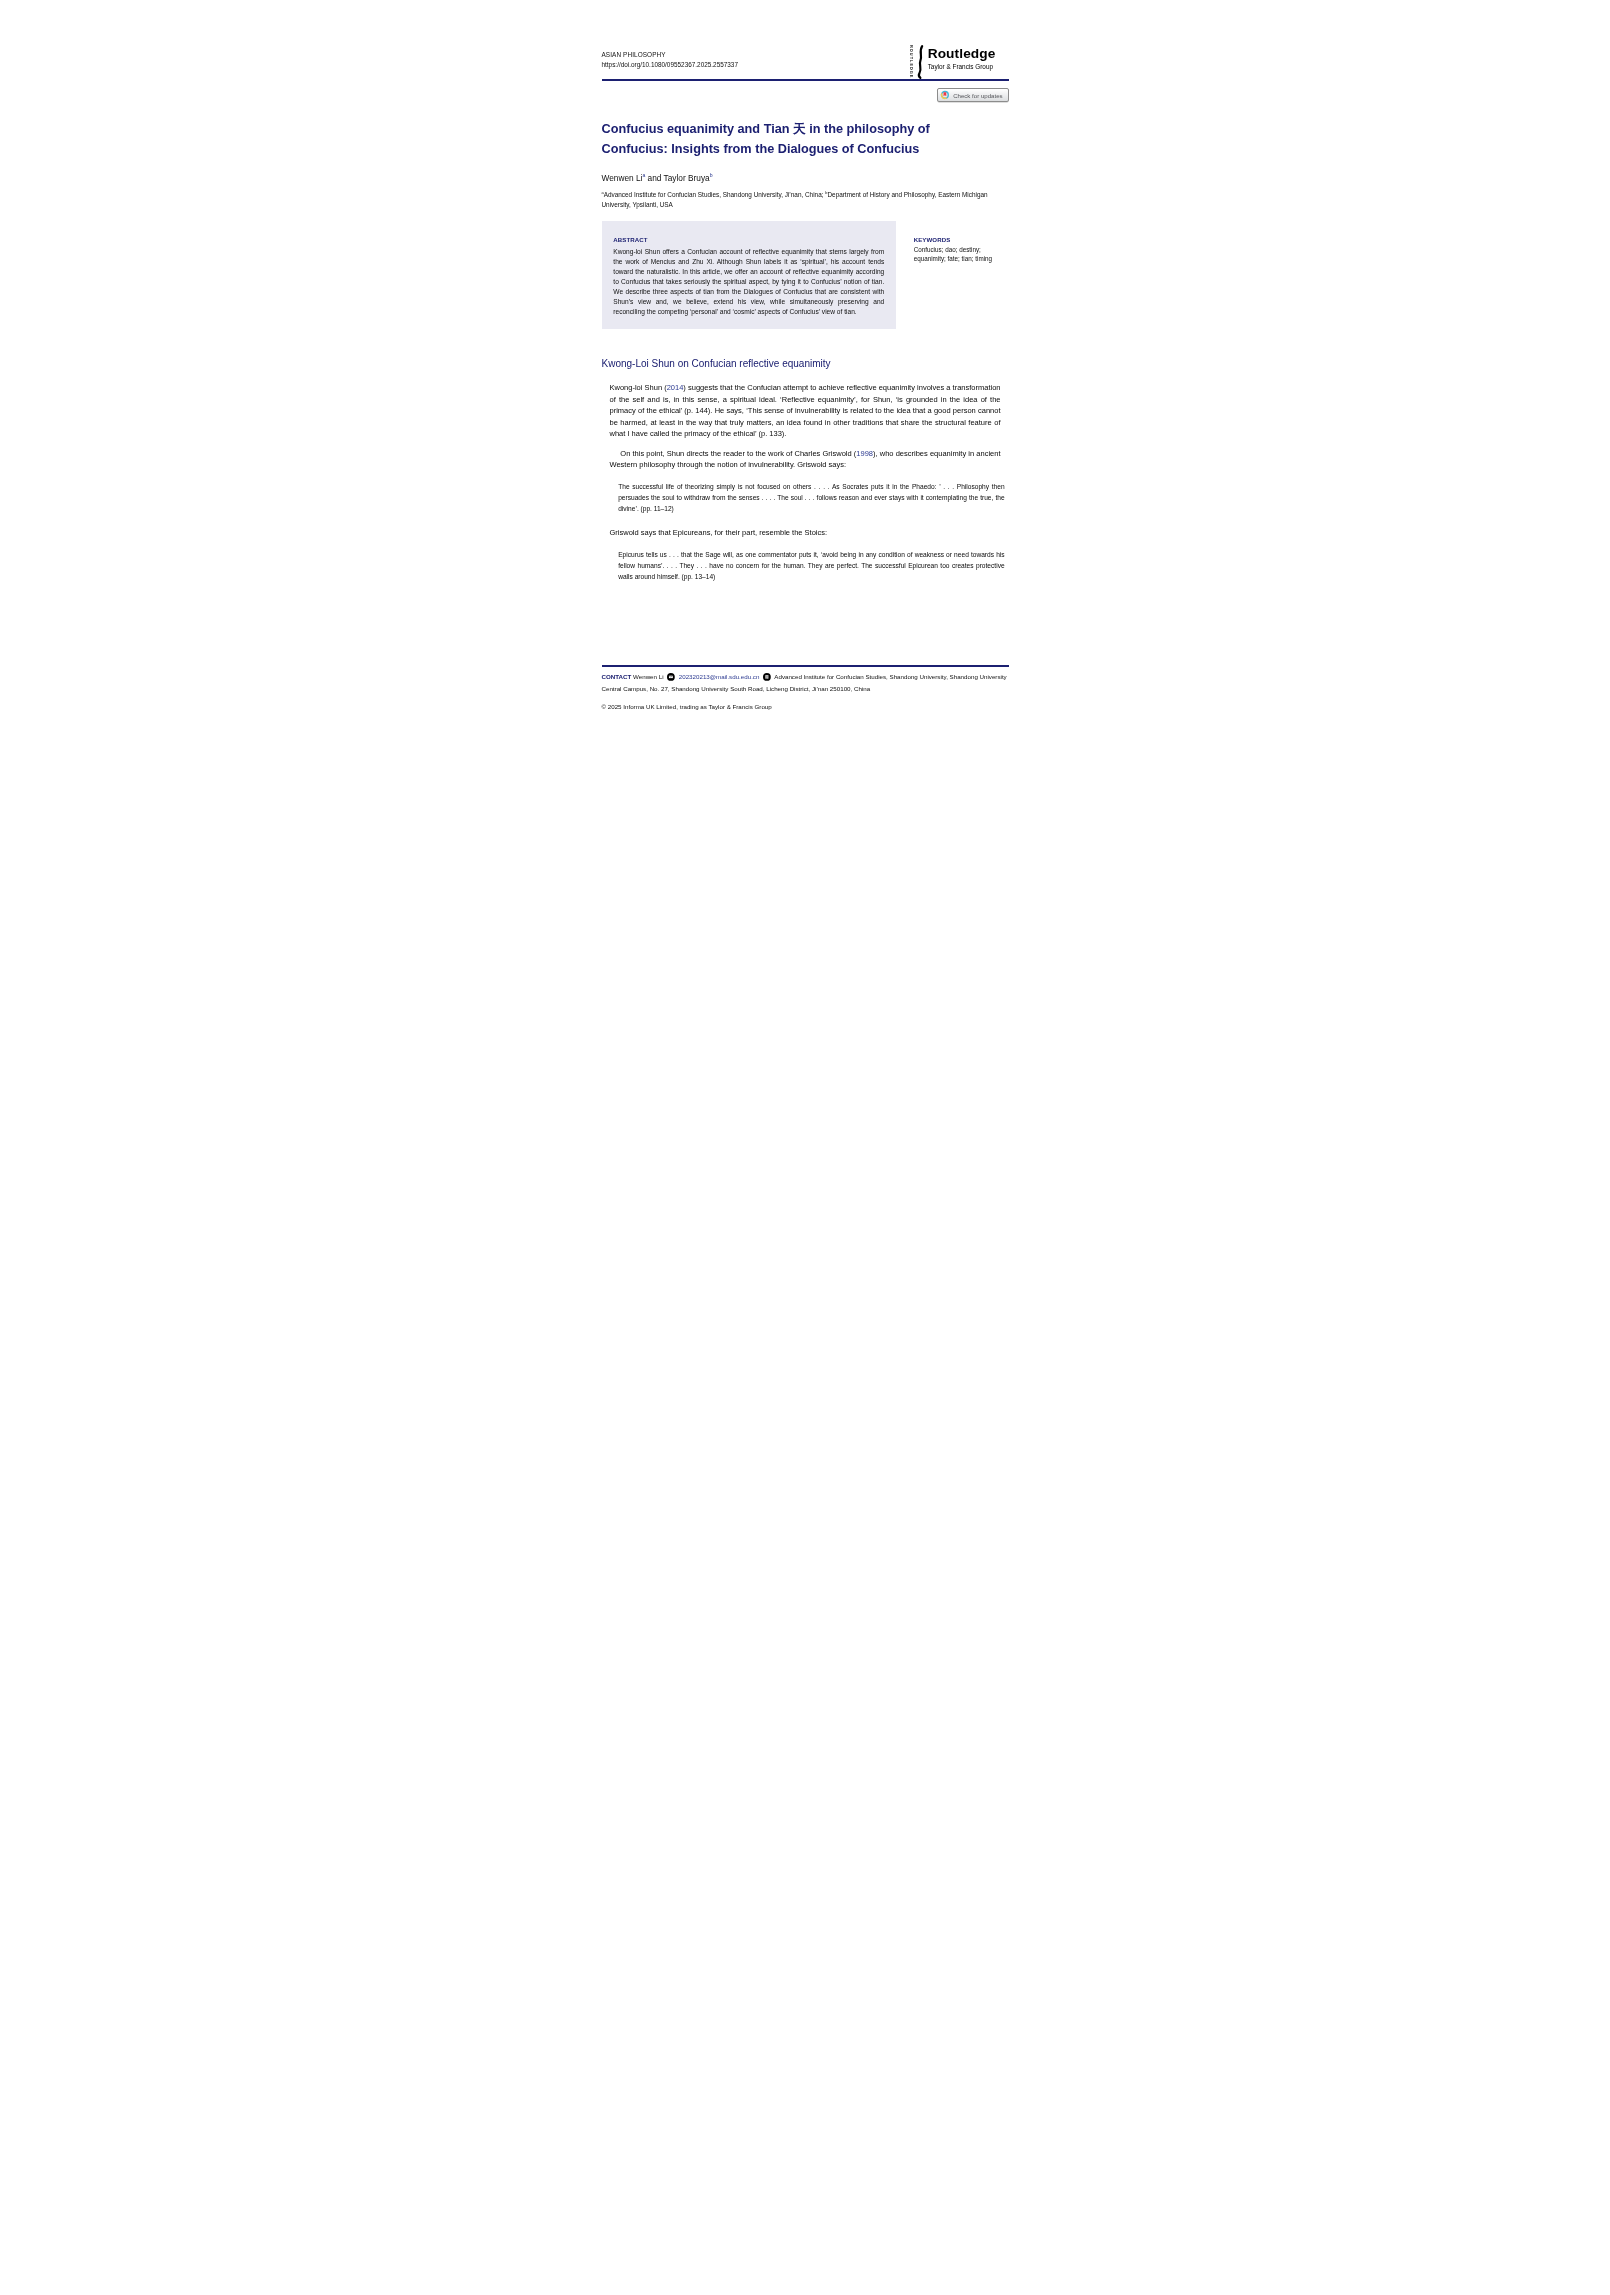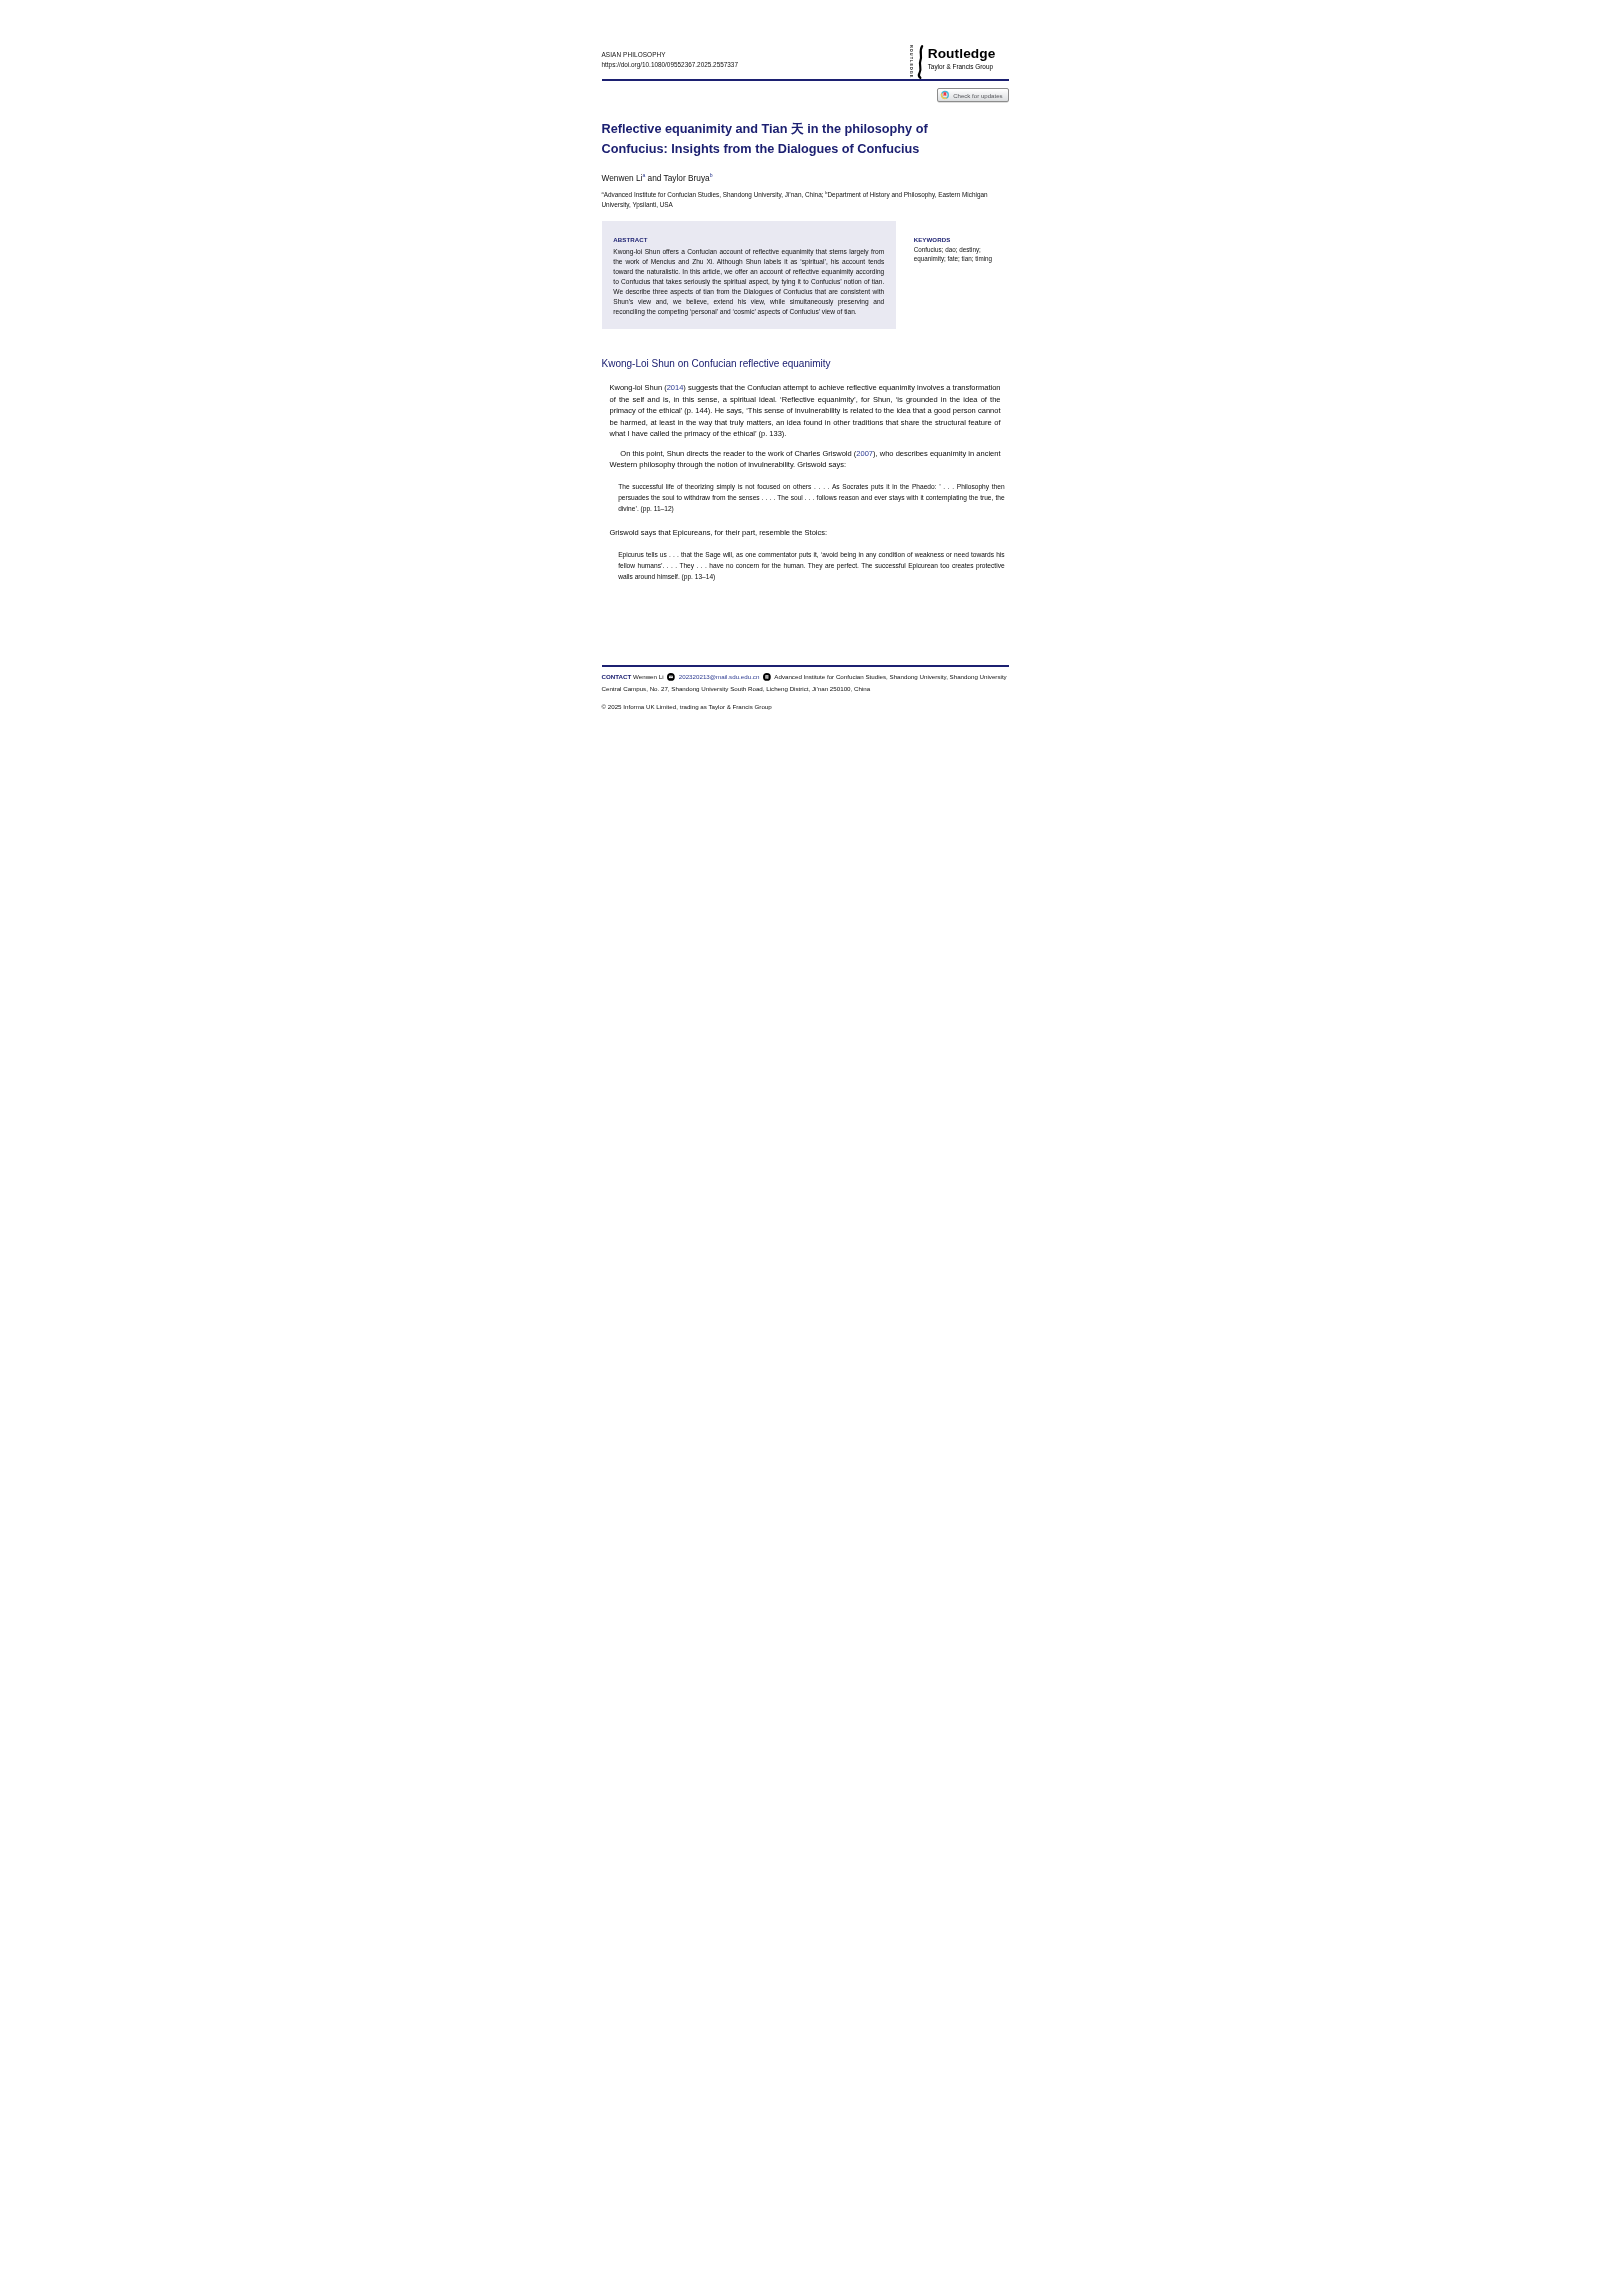--- a/index.html
+++ b/index.html
@@ -93,38 +93,38 @@
           <svg width="9.8" height="9.8" viewBox="0 0 24 24" aria-hidden="true">
             <circle cx="12" cy="12" r="8.2" fill="none" stroke="#41b6d9" stroke-width="3.6"></circle>
             <circle cx="12" cy="12" r="8.2" fill="none" stroke="#f4c952" stroke-width="3.6" stroke-dasharray="20.6 31" transform="rotate(60 12 12)"></circle>
             <path d="M8.6 5.6h6.8v10l-3.4-2.8-3.4 2.8z" fill="#ec3a47"></path>
           </svg>
         </span>
         <span>Check for updates</span>
       </div>
     </div>
 
-    <h1 class="title"><span>Reflective equanimity and </span><span class="seg-i">Tian</span><span> 天 in the philosophy of Confucius: Insights from the </span><span class="seg-i">Dialogues of Confucius</span></h1>
+    <h1 class="title"><span>Confucius equanimity and </span><span class="seg-i">Tian</span><span> 天 in the philosophy of Confucius: Insights from the </span><span class="seg-i">Dialogues of Confucius</span></h1>
     <div class="authors"><span>Wenwen Li</span><span class="seg-sup seg-link">a</span><span> and Taylor Bruya</span><span class="seg-sup seg-link">b</span></div>
     <div class="affiliation"><span class="seg-sup">a</span><span>Advanced Institute for Confucian Studies, Shandong University, Ji’nan, China; </span><span class="seg-sup">b</span><span>Department of History and Philosophy, Eastern Michigan University, Ypsilanti, USA</span></div>
 
     <div class="abstract-row">
       <div class="abstract-box">
         <div class="panel-heading">ABSTRACT</div>
         <div class="abstract-body"><span>Kwong-loi Shun offers a Confucian account of reflective equanimity that stems largely from the work of Mencius and Zhu Xi. Although Shun labels it as ‘spiritual’, his account tends toward the naturalistic. In this article, we offer an account of reflective equanimity according to Confucius that takes seriously the spiritual aspect, by tying it to Confucius’ notion of </span><span class="seg-i">tian</span><span>. We describe three aspects of </span><span class="seg-i">tian</span><span> from the </span><span class="seg-i">Dialogues of Confucius</span><span> that are consistent with Shun’s view and, we believe, extend his view, while simultaneously preserving and reconciling the competing ‘personal’ and ‘cosmic’ aspects of Confucius’ view of </span><span class="seg-i">tian</span><span>.</span></div>
       </div>
       <div class="keywords-col">
         <div class="panel-heading">KEYWORDS</div>
         <div class="keywords-body"><span>Confucius; </span><span class="seg-i">dao</span><span>; destiny; equanimity; fate; </span><span class="seg-i">tian</span><span>; timing</span></div>
       </div>
     </div>
 
     <h2 class="section-heading">Kwong-Loi Shun on Confucian reflective equanimity</h2>
     <p class="para first"><span>Kwong-loi Shun (</span><span class="seg-link">2014</span><span>) suggests that the Confucian attempt to achieve reflective equanimity involves a transformation of the self and is, in this sense, a spiritual ideal. ‘Reflective equanimity’, for Shun, ‘is grounded in the idea of the primacy of the ethical’ (p. 144). He says, ‘This sense of invulnerability is related to the idea that a good person cannot be harmed, at least in the way that truly matters, an idea found in other traditions that share the structural feature of what I have called the primacy of the ethical’ (p. 133).</span></p>
-    <p class="para indent"><span>On this point, Shun directs the reader to the work of Charles Griswold (</span><span class="seg-link">2007</span><span>), who describes equanimity in ancient Western philosophy through the notion of invulnerability. Griswold says:</span></p>
+    <p class="para indent"><span>On this point, Shun directs the reader to the work of Charles Griswold (</span><span class="seg-link">1998</span><span>), who describes equanimity in ancient Western philosophy through the notion of invulnerability. Griswold says:</span></p>
     <p class="blockquote"><span>The successful life of theorizing simply is not focused on others . . . . As Socrates puts it in the </span><span class="seg-i">Phaedo</span><span>: ’ . . . Philosophy then persuades the soul to withdraw from the senses . . . . The soul . . . follows reason and ever stays with it contemplating the true, the divine’. (pp. 11–12)</span></p>
     <p class="para"><span>Griswold says that Epicureans, for their part, resemble the Stoics:</span></p>
     <p class="blockquote"><span>Epicurus tells us . . . that the Sage will, as one commentator puts it, ‘avoid being in any condition of weakness or need towards his fellow humans’. . . . They . . . have no concern for the human. They are perfect. The successful Epicurean too creates protective walls around himself. (pp. 13–14)</span></p>
   </div>
 
   <div class="footer">
     <div class="footer-rule"></div>
     <div class="contact">
       <span class="contact-label">CONTACT</span>
       <span>Wenwen Li</span>

